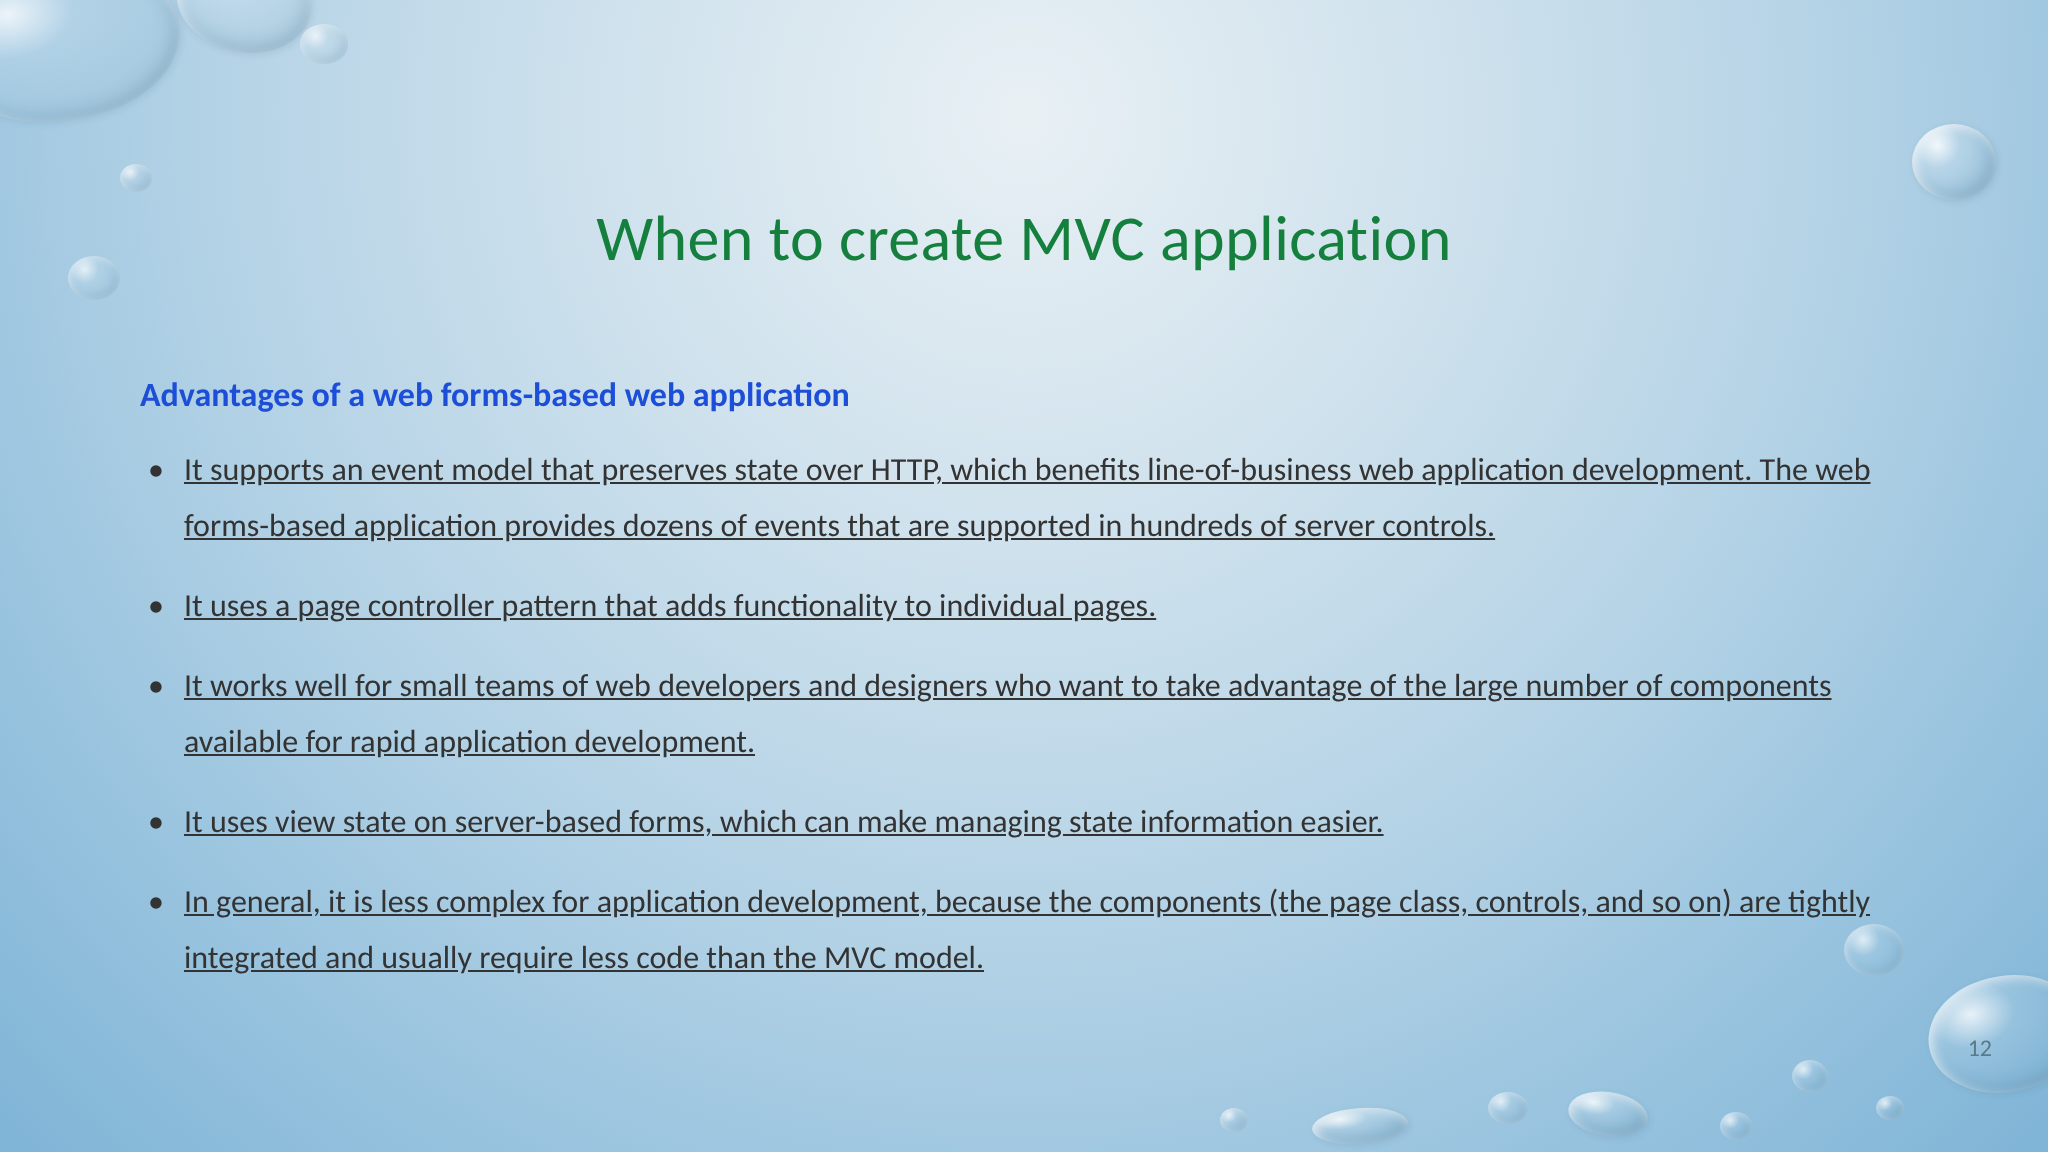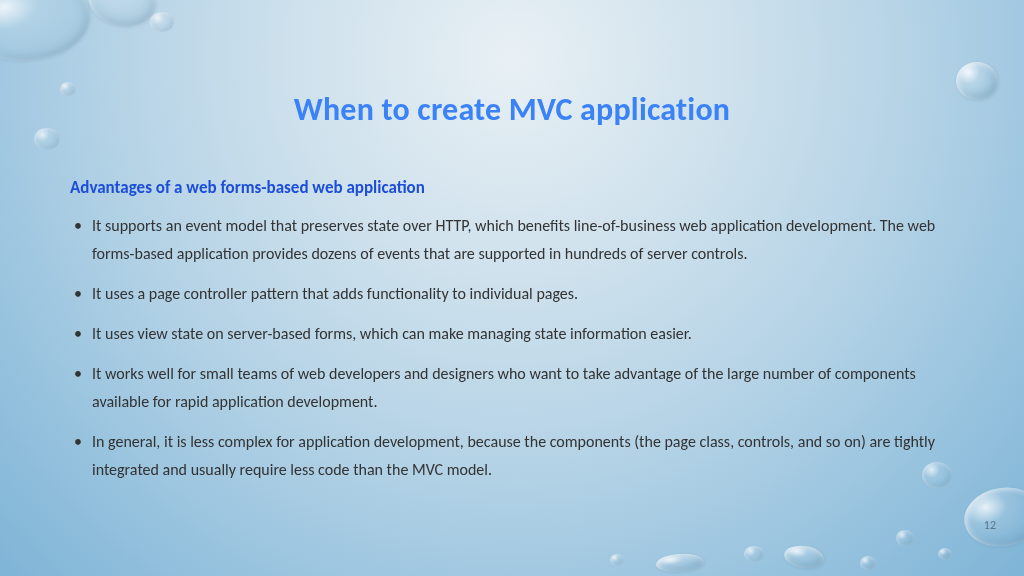--- a/index.html
+++ b/index.html
@@ -12,37 +12,39 @@
   }
 
   .slide {
     position: absolute;
     inset: 0;
     padding: 90px 70px 40px 70px;
   }
 
   .title {
     font-size: 32px;
-    font-weight: 700;
+    font-weight: 400;
     text-align: center;
-    color: #3b82f6;
+    color: #15803d;
     margin-bottom: 48px;
     letter-spacing: 0.2px;
+    margin-top: 10px;
   }
 
   .subhead {
     font-size: 17px;
     font-weight: 700;
     color: #1d4ed8;
     margin-bottom: 14px;
   }
 
   ul.bullets {
     list-style: none;
     padding-left: 4px;
+    text-decoration: underline;
   }
   ul.bullets li {
     position: relative;
     padding-left: 18px;
     font-size: 16px;
     line-height: 1.75;
     color: #333;
     margin-bottom: 12px;
   }
   ul.bullets li::before {
@@ -132,19 +134,19 @@
 <div class="bubble soft b-br9"></div>
 
 <div class="slide">
   <h1 class="title">When to create MVC application</h1>
 
   <div class="subhead">Advantages of a web forms-based web application</div>
 
   <ul class="bullets">
     <li>It supports an event model that preserves state over HTTP, which benefits line-of-business web application development. The web forms-based application provides dozens of events that are supported in hundreds of server controls.</li>
     <li>It uses a page controller pattern that adds functionality to individual pages.</li>
+    <li>It works well for small teams of web developers and designers who want to take advantage of the large number of components available for rapid application development.</li>
     <li>It uses view state on server-based forms, which can make managing state information easier.</li>
-    <li>It works well for small teams of web developers and designers who want to take advantage of the large number of components available for rapid application development.</li>
     <li>In general, it is less complex for application development, because the components (the page class, controls, and so on) are tightly integrated and usually require less code than the MVC model.</li>
   </ul>
 </div>
 
 <div class="page-num">12</div>
 
 </body></html>

